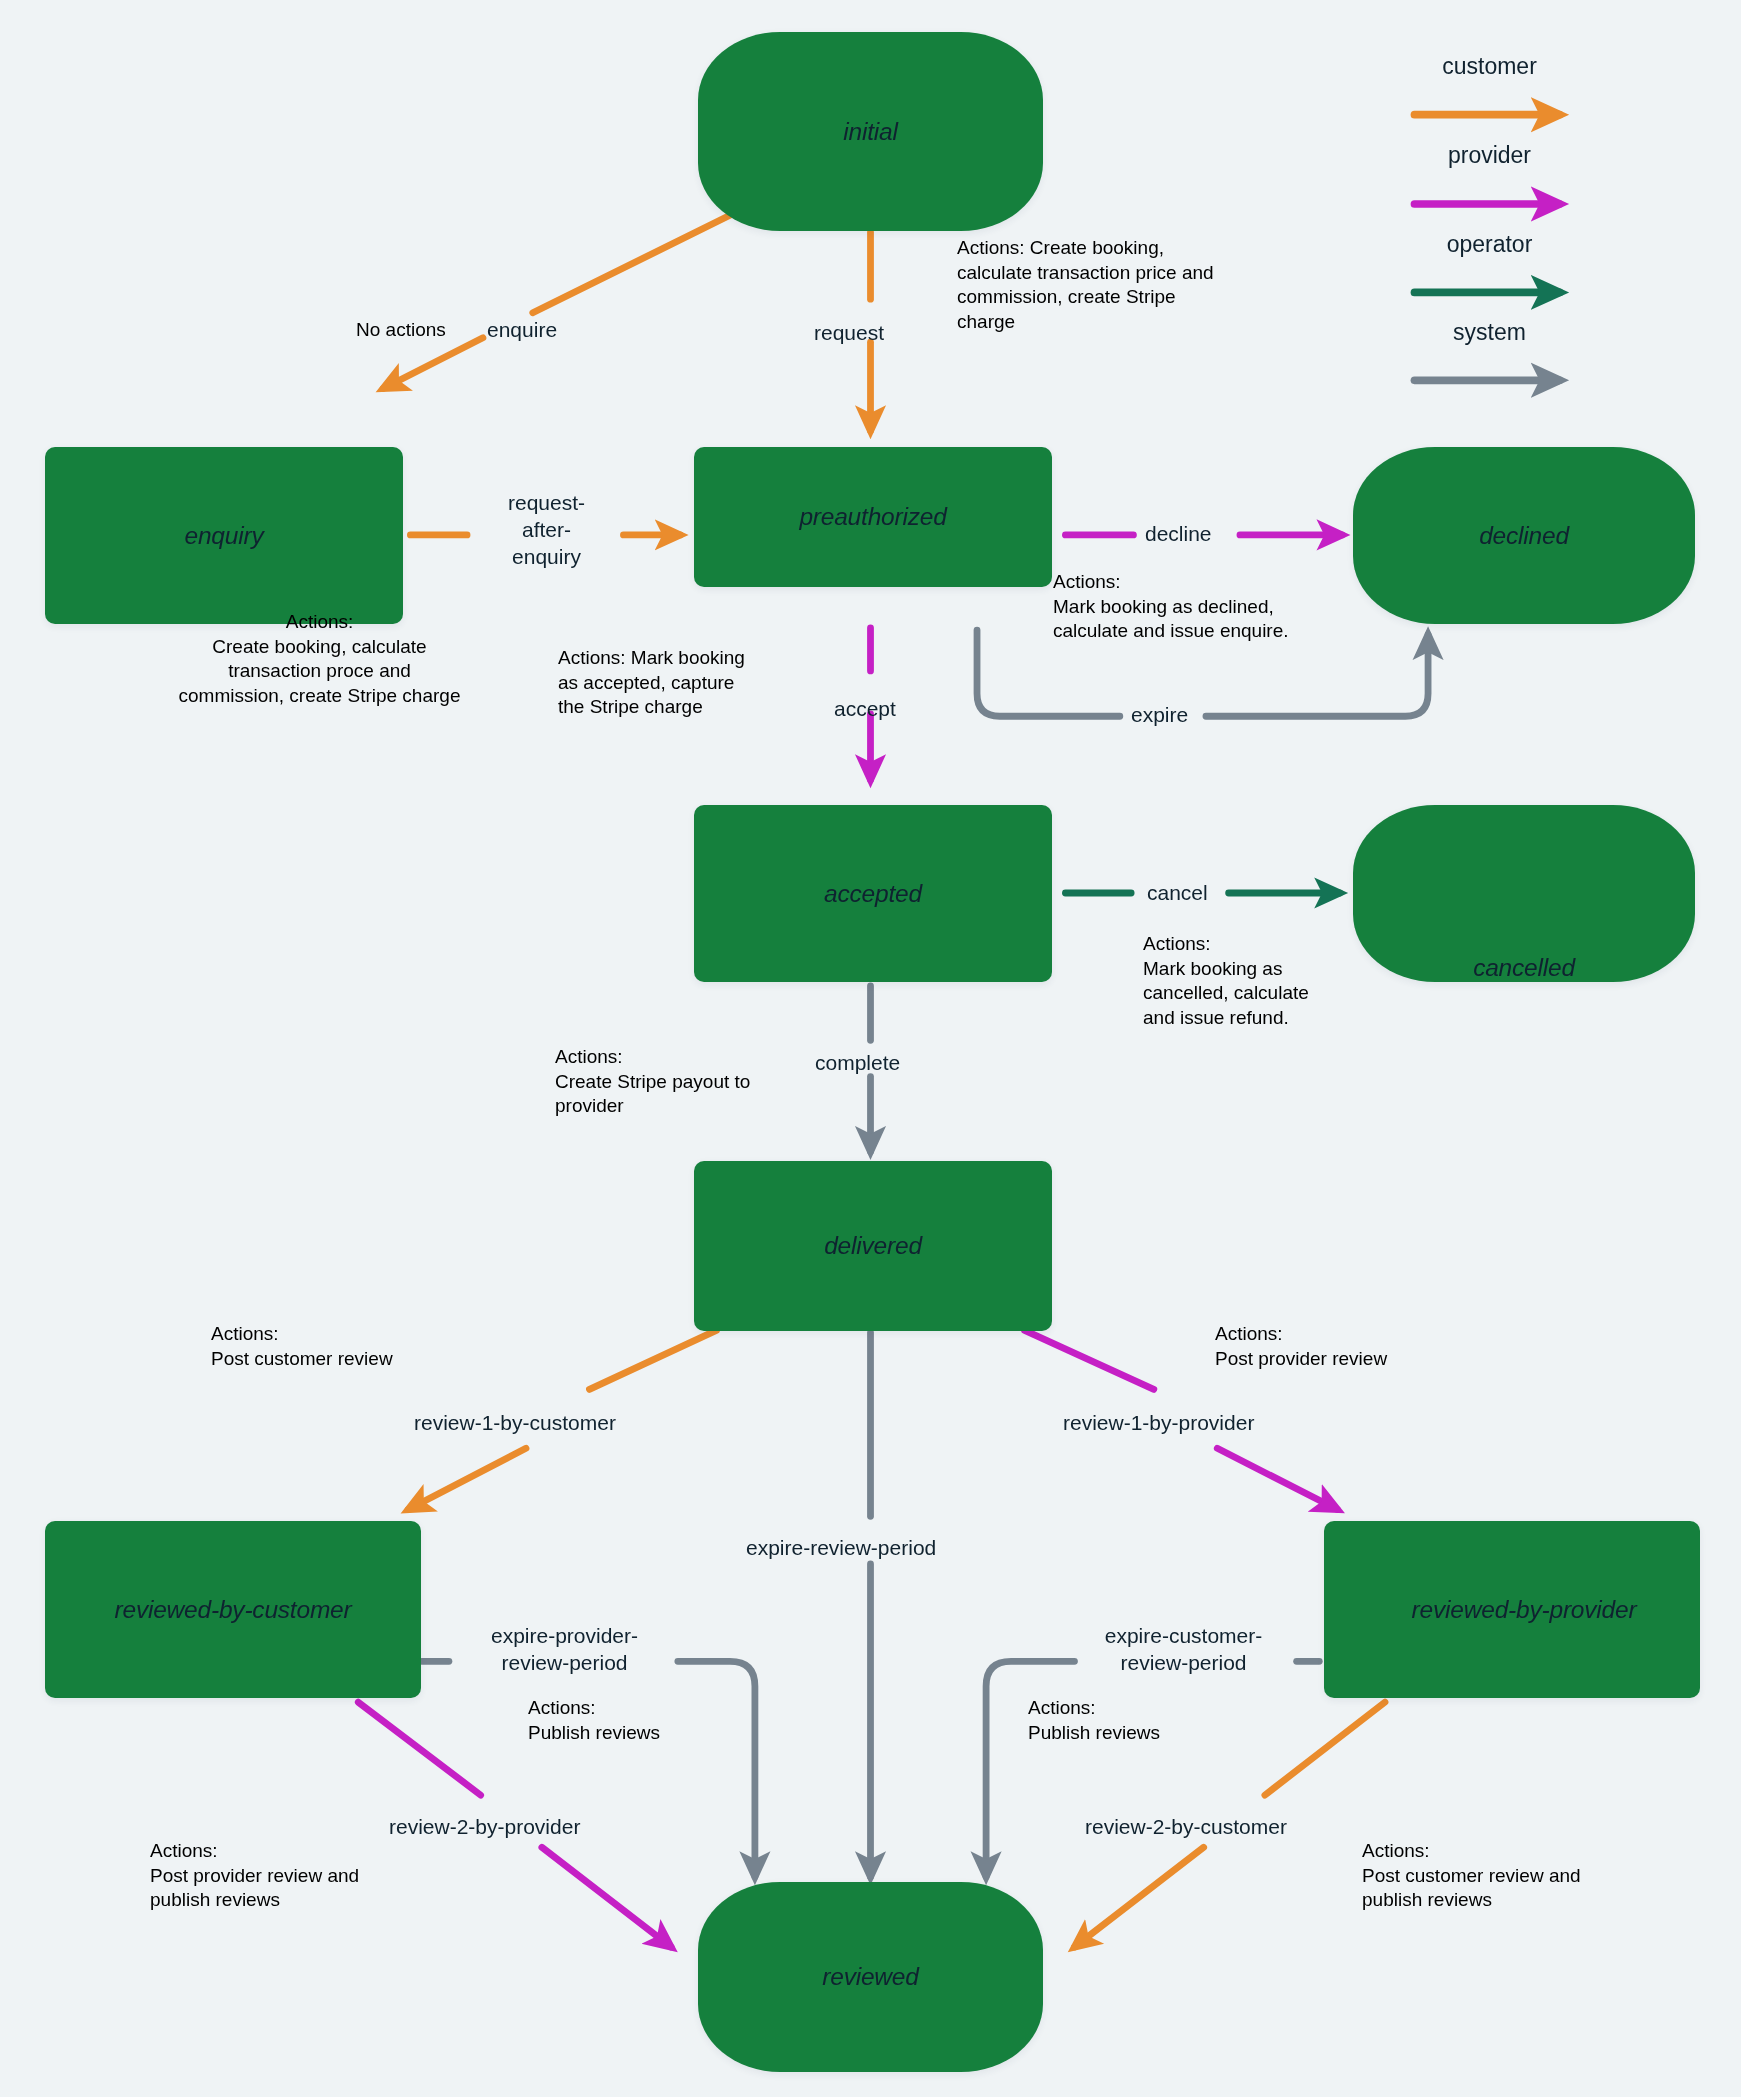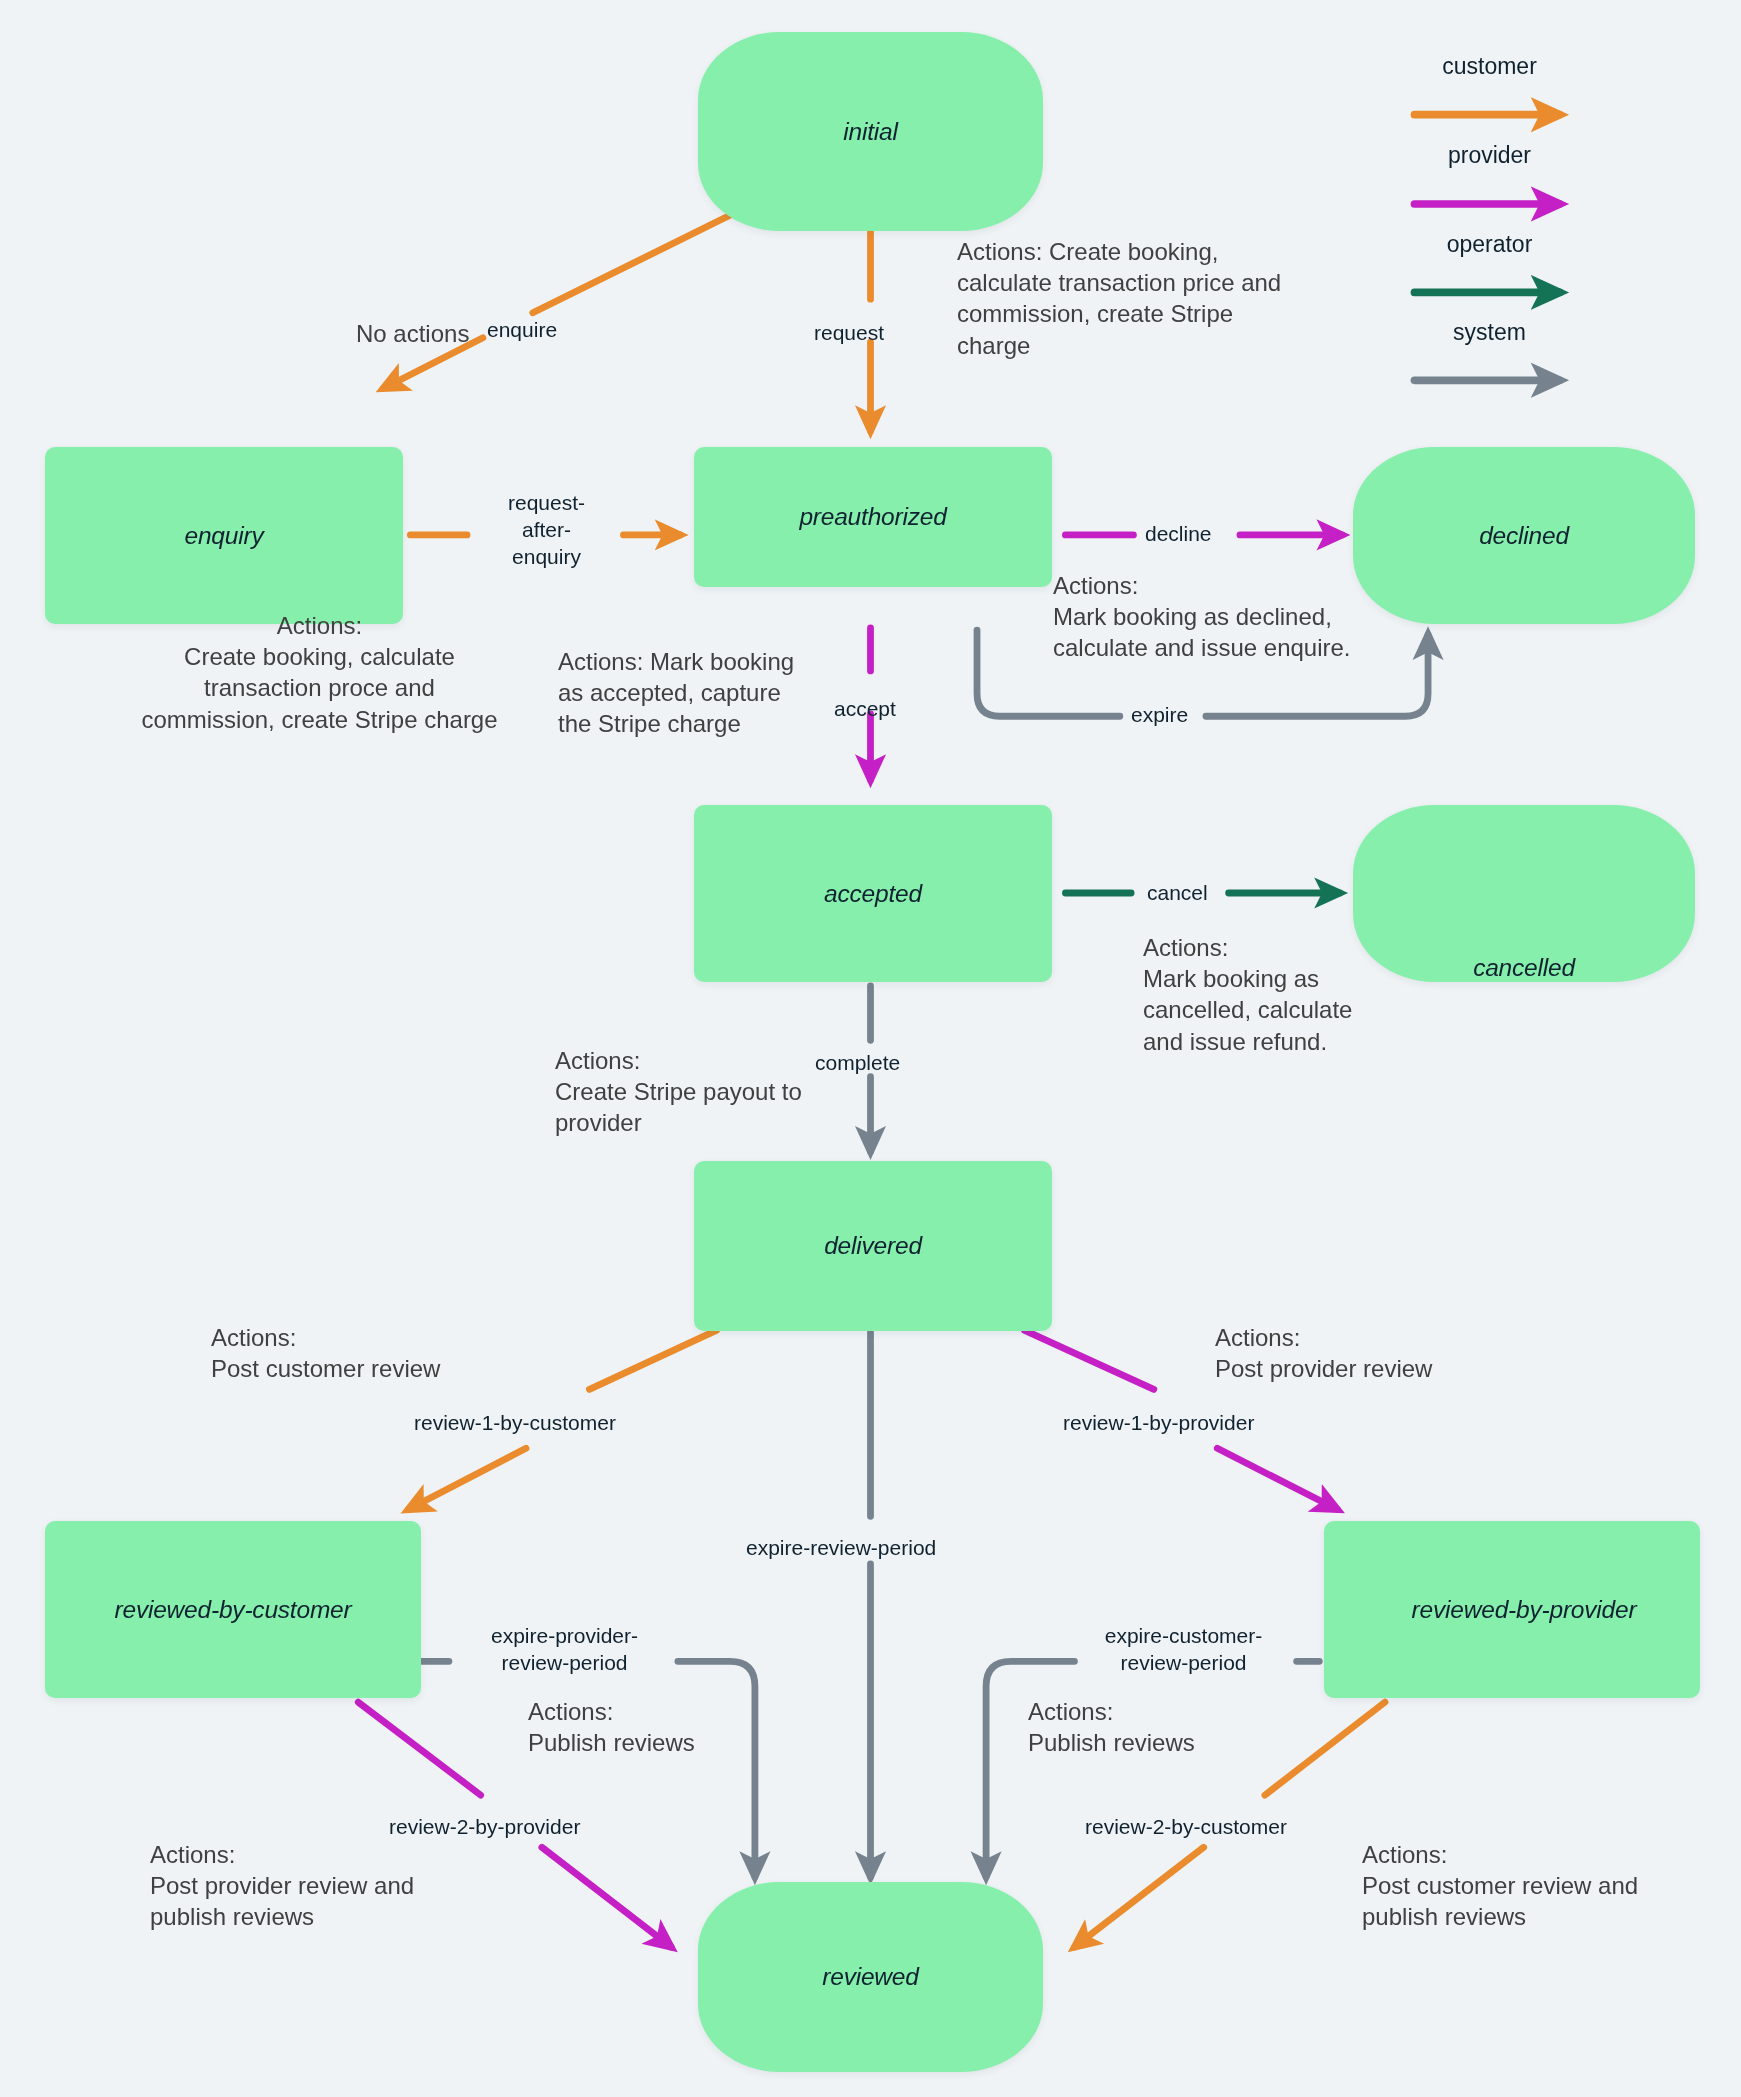--- a/index.html
+++ b/index.html
@@ -17,21 +17,21 @@
   }
   svg#edges {
     position: absolute;
     left: 0; top: 0;
     width: 1741px;
     height: 2097px;
     pointer-events: none;
   }
   .state {
     position: absolute;
-    background: #86efac;
+    background: #15803d;
     box-shadow: 0 2.7px 7.3px rgba(40,60,80,0.07);
     display: flex;
     align-items: center;
     justify-content: center;
     box-sizing: border-box;
   }
   .state span {
     font-style: italic;
     font-size: 24.5px;
     color: #0f2230;
@@ -43,22 +43,22 @@
   .lbl {
     position: absolute;
     font-size: 21px;
     color: #10222f;
     white-space: nowrap;
     line-height: 1.28;
   }
   .lbl.center { text-align: center; }
   .act {
     position: absolute;
-    font-size: 24px;
-    color: #404040;
+    font-size: 19px;
+    color: #000000;
     line-height: 1.30;
   }
   .act.center { text-align: center; }
   .legend-item { position: absolute; }
   .legend-item .ltxt {
     position: absolute;
     font-size: 23px;
     color: #10222f;
     white-space: nowrap;
     text-align: center;

